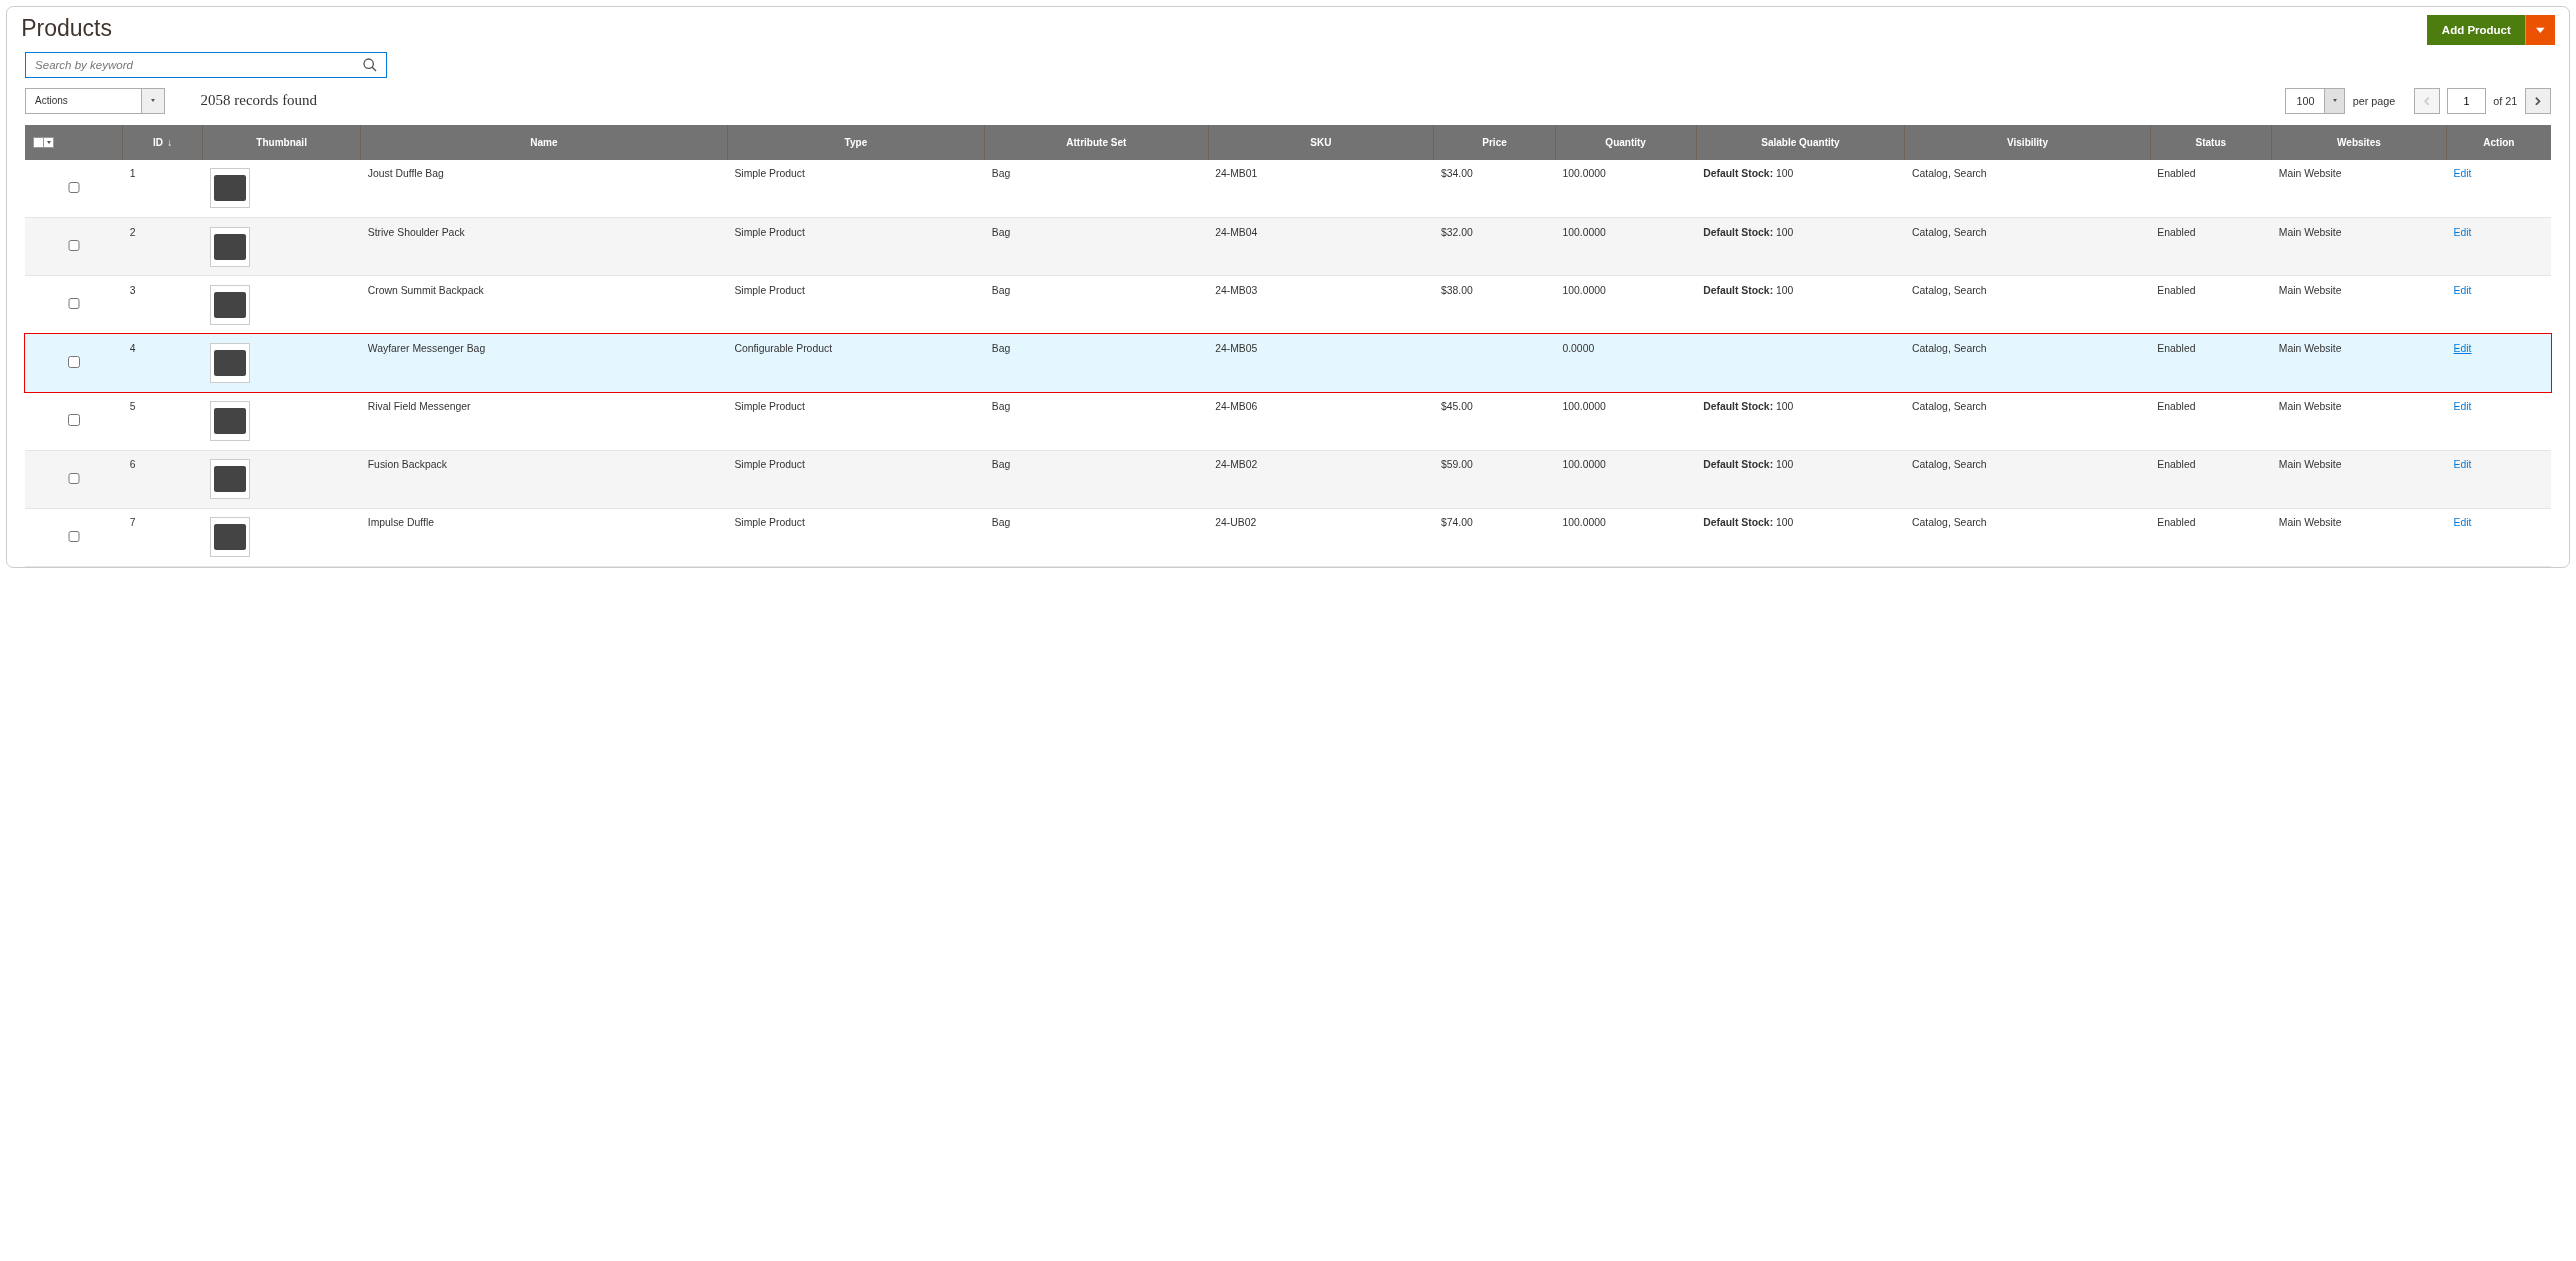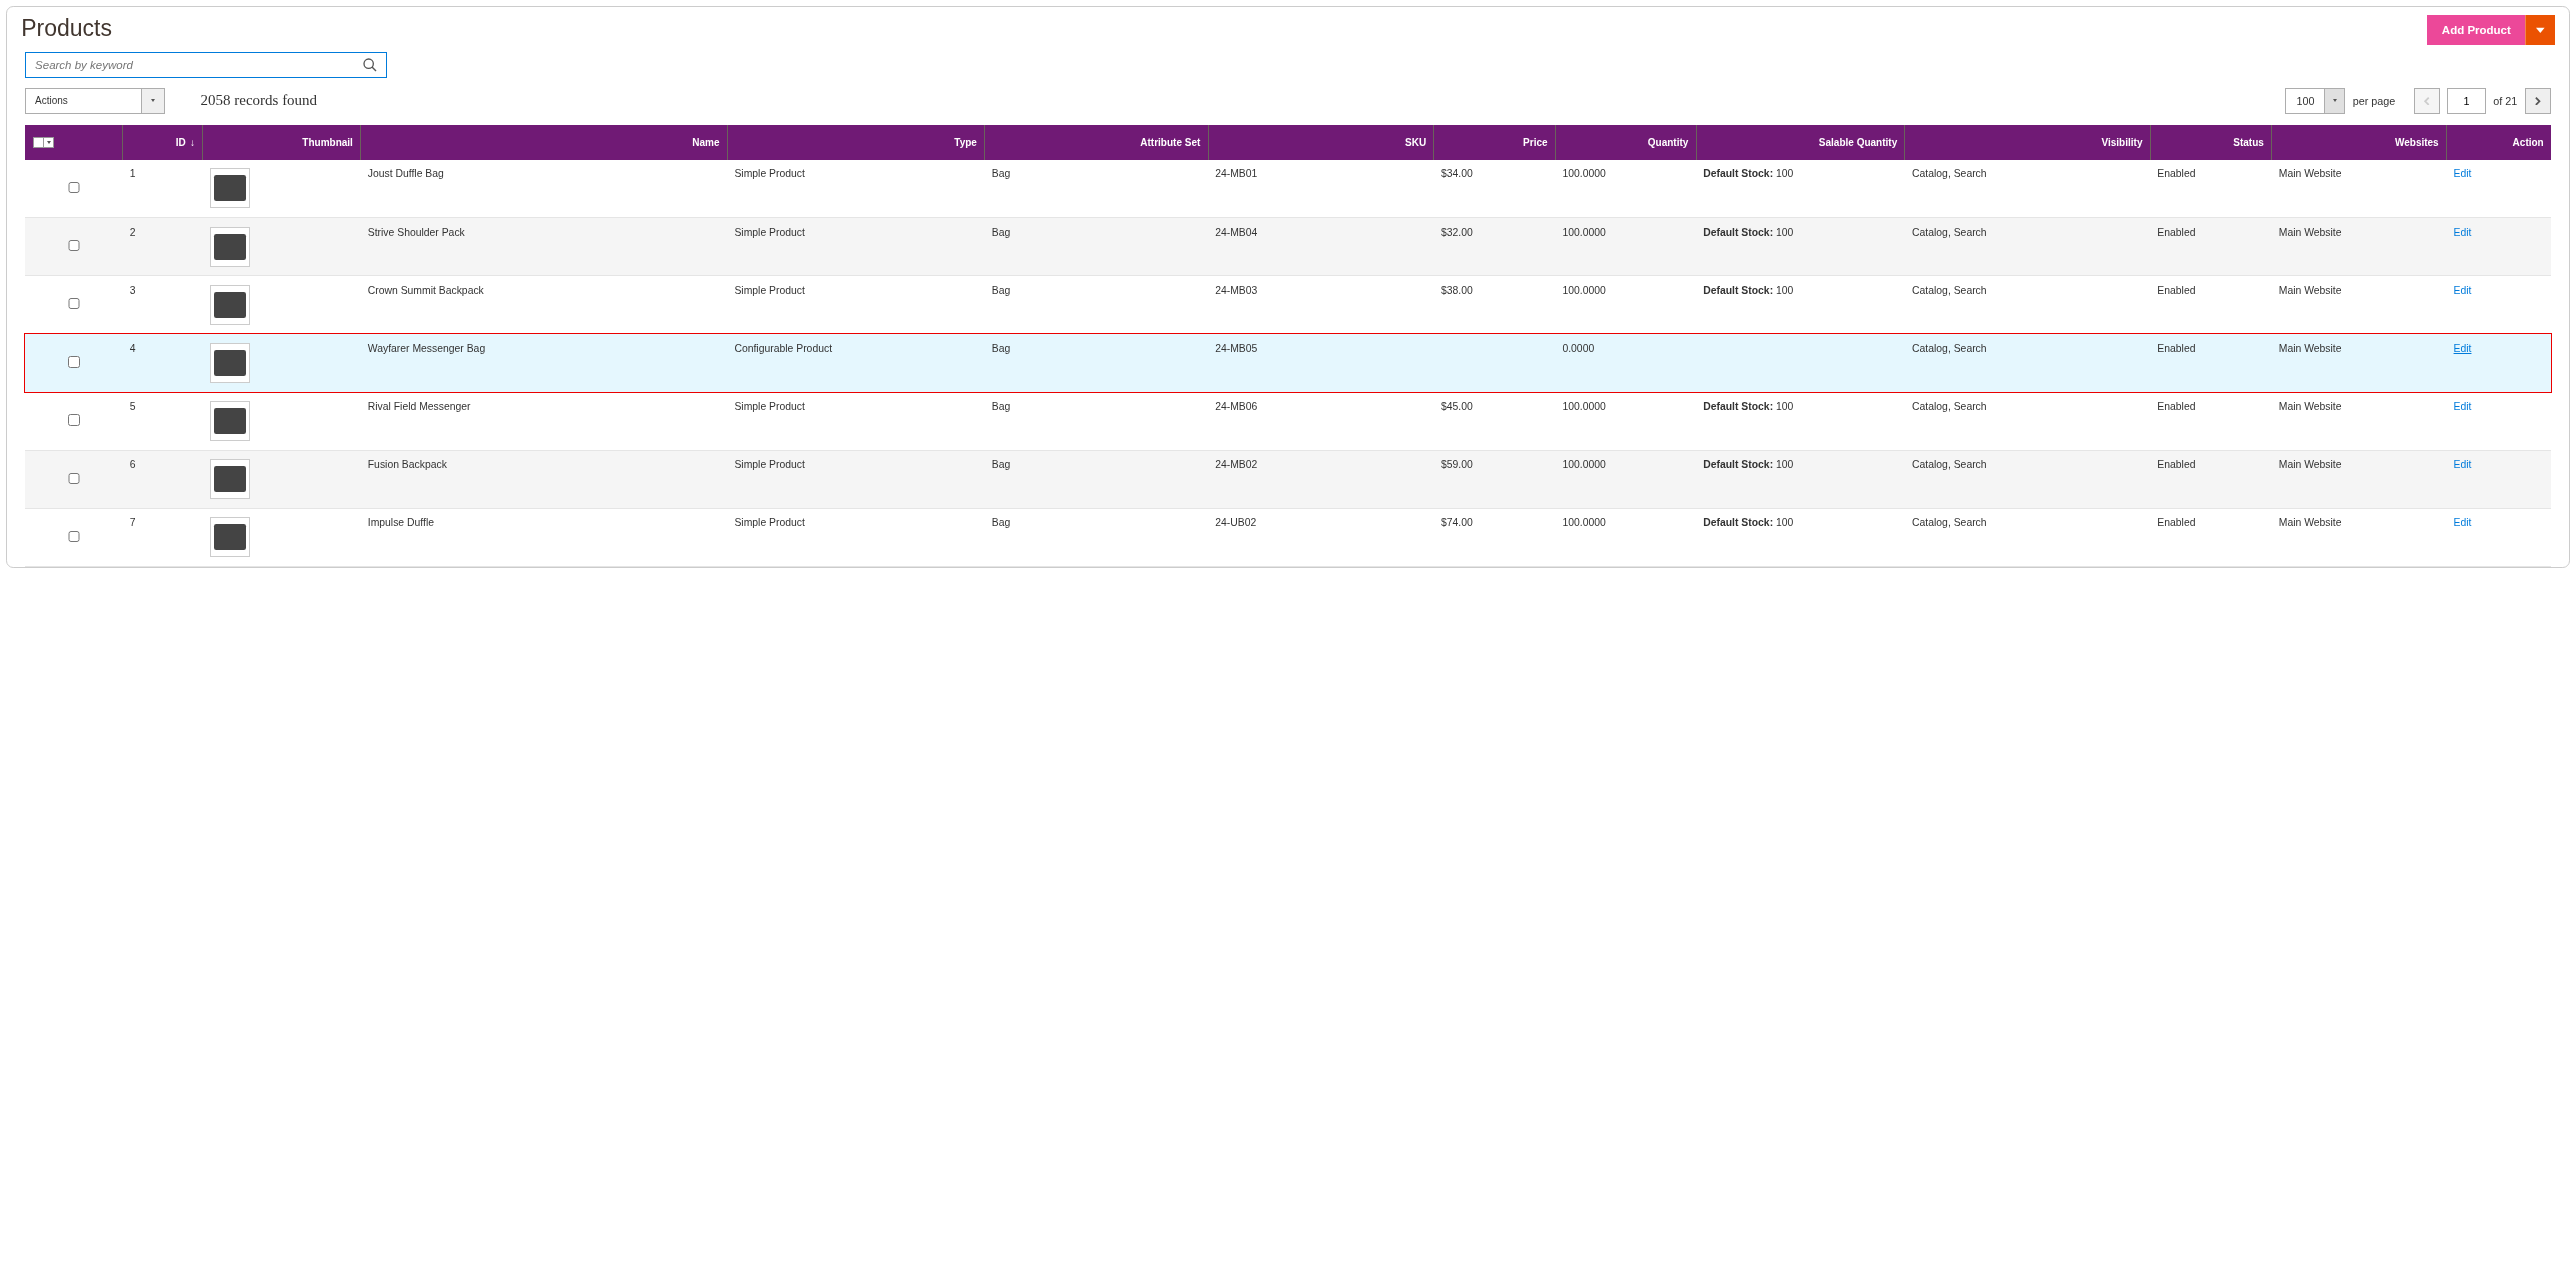--- a/index.html
+++ b/index.html
@@ -1,21 +1,21 @@
 <!DOCTYPE html>
 <html style="font-size:11.5px"><head>
 <meta charset="utf-8">
 <style>
   * { box-sizing: border-box; margin: 0; padding: 0; }
   body { font-family: 'Helvetica Neue', Arial, sans-serif; font-size: 10px; color: #333; background: #fff; padding: 5.8px; }
   .page { border: 0.7px solid #ccc; border-radius: 7.2px; overflow: hidden; background: #fff; }
   .header { display: flex; align-items: flex-start; justify-content: space-between; padding: 8.6px 14.4px 7.2px 14.4px; }
   .page-title { font-size: 23px; font-weight: 400; color: #41362f; }
   .add-btn-group { display: flex; }
-  .add-btn { background: #ec4899; color: #fff; font-weight: 600; font-size: 11.5px; border: none; padding: 8.6px 14.4px; cursor: pointer; }
+  .add-btn { background: #4d7c0f; color: #fff; font-weight: 600; font-size: 11.5px; border: none; padding: 8.6px 14.4px; cursor: pointer; }
   .add-btn-toggle { background: #eb5202; color: #fff; border: none; border-left: 0.7px solid rgba(255,255,255,0.3); padding: 0 10px; cursor: pointer; display:flex; align-items:center; justify-content:center; }
   .add-btn-toggle svg { width: 8.6px; height: 8.6px; fill: #fff; }
   .toolbar { display: flex; align-items: flex-end; justify-content: space-between; padding: 0 18.7px 11.5px 18.7px; flex-wrap: wrap; gap: 25px; }
   .toolbar-left { display: flex; flex-direction: column; gap: 10px; }
   .search-wrap { position: relative; width: 362px; }
   .search-input { width: 100%; height: 26px; border: 0.7px solid #007bdb; padding: 4.3px 32px 4.3px 8.6px; font-size: 11.5px; font-style: italic; color: #999; outline: none; }
   .search-icon { position: absolute; right: 7.2px; top: 50%; transform: translateY(-50%); width: 20px; height: 20px; display:flex; align-items:center; justify-content:center; }
   .search-icon svg { width: 16px; height: 16px; stroke: #555; fill: none; stroke-width: 2; }
   .actions-row { display: flex; align-items: center; gap: 35px; }
   .actions-select { display: flex; align-items: center; border: 0.7px solid #adadad; height: 26px; background: #fff; }
@@ -27,21 +27,21 @@
   .perpage-select { display: flex; align-items: center; border: 0.7px solid #adadad; height: 26px; background: #fff; }
   .perpage-select .val { padding: 0 10px; font-size: 10.8px; min-width: 35px; text-align: center; }
   .perpage-select .toggle { width: 20px; height: 100%; border-left: 0.7px solid #adadad; background: #e0e0e0; display:flex; align-items:center; justify-content:center; cursor:pointer; }
   .perpage-label { font-size: 10.8px; color: #333; }
   .pager { display: flex; align-items: center; gap: 7.2px; }
   .pager-btn { width: 26px; height: 26px; border: 0.7px solid #adadad; background: #efefef; display:flex; align-items:center; justify-content:center; cursor:pointer; }
   .pager-btn.disabled { background: #f5f5f5; color: #bbb; cursor: default; }
   .pager-input { width: 39px; height: 26px; border: 0.7px solid #adadad; text-align: center; font-size: 10.8px; }
   .pager-of { font-size: 10.8px; color: #333; }
   .grid { width: calc(100% - 37px); margin: 0 18.7px; border-collapse: collapse; table-layout: fixed; }
-  .grid th { background: #701a75; color: #fff; font-weight: 600; text-align: right; padding: 11.5px 7.2px; font-size: 10px; border-right: 0.7px solid #6a625b; vertical-align: top; }
+  .grid th { background: #737373; color: #fff; font-weight: 600; text-align: center; padding: 11.5px 7.2px; font-size: 10px; border-right: 0.7px solid #6a625b; vertical-align: top; }
   .grid th:last-child { border-right: none; }
   .grid td { padding: 8.6px 7.2px; vertical-align: top; font-size: 10.4px; color: #333; }
   .grid tbody tr { border-bottom: 0.7px solid #e5e5e5; }
   .grid tbody tr.even { background: #f5f5f5; }
   .grid tbody tr.highlight { background: #e5f7fe; outline: 1.4px solid #eb0000; outline-offset: -0.7px; }
   .col-chk { width: 40px; text-align: center; }
   .col-id { width: 33px; }
   .col-thumb { width: 65px; }
   .col-name { width: 151px; }
   .col-type { width: 106px; }

